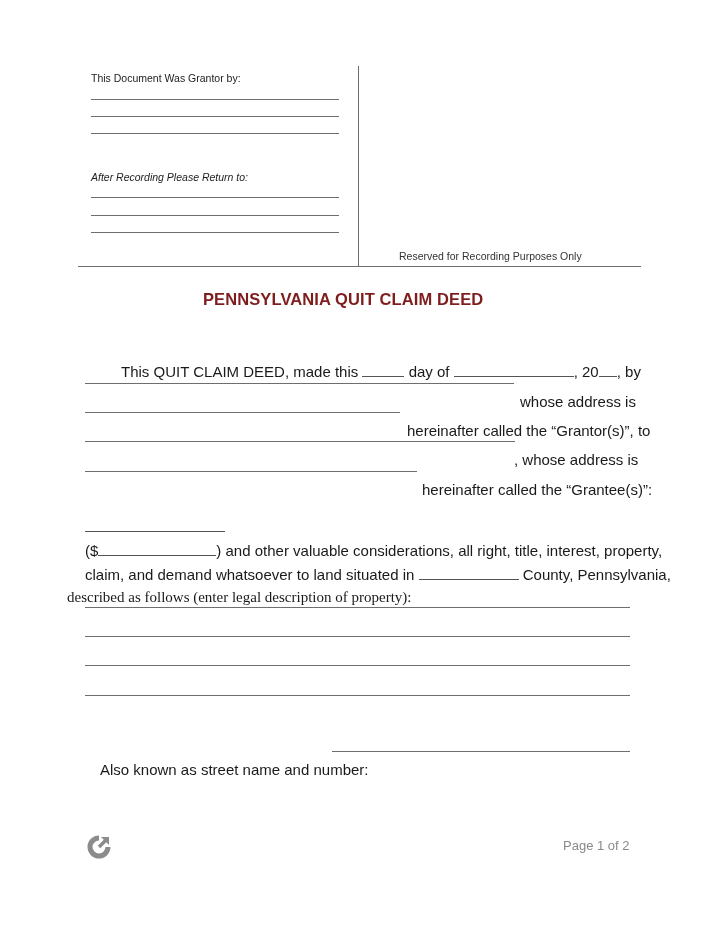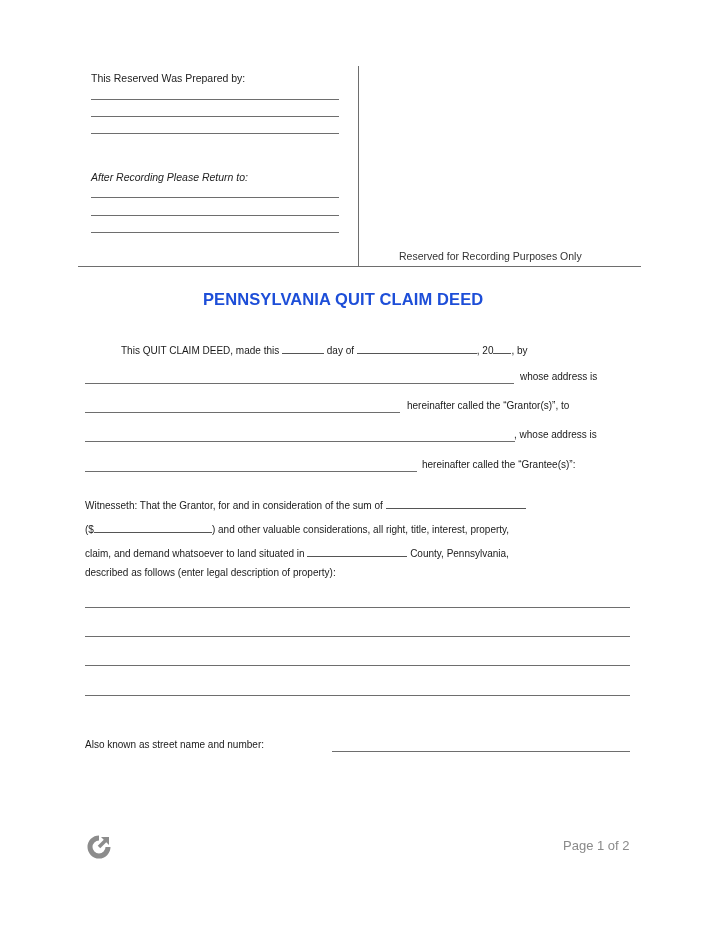--- a/index.html
+++ b/index.html
@@ -1,31 +1,31 @@
 <!DOCTYPE html>
 <html><head>
 <meta charset="utf-8">
 <style>
   html, body { margin: 0; padding: 0; background: #ffffff; }
   body { width: 720px; height: 931px; position: relative; overflow: hidden;
          font-family: "Liberation Sans", sans-serif; color: #1a1a1a; }
   .abs { position: absolute; }
-  .txt { font-size: 10px; white-space: nowrap; line-height: 1; }
+  .txt { font-size: 15px; white-space: nowrap; line-height: 1; margin-top: 22px; }
   .small { font-size: 10.5px; white-space: nowrap; line-height: 1; color: #222; }
   .rule { position: absolute; height: 0; border-top: 1.5px solid #6e6e6e; }
   .vrule { position: absolute; width: 0; border-left: 1.5px solid #6e6e6e; }
   .blank { display: inline-block; border-bottom: 1.3px solid #555; height: 11px; vertical-align: baseline; }
-  .title { font-size: 16.5px; font-weight: bold; letter-spacing: 0.1px; color: #1d4ed8; white-space: nowrap; }
+  .title { font-size: 16.5px; font-weight: bold; letter-spacing: 0.1px; color: #7f1d1d; white-space: nowrap; }
   .reserved { font-size: 10.5px; color: #333; white-space: nowrap; }
   .footer-page { font-size: 13px; color: #8a8a8a; white-space: nowrap; }
 </style>
 </head>
 <body>
 
-<div class="abs small" style="left:91px; top:73px;">This Reserved Was Prepared by:</div>
+<div class="abs small" style="left:91px; top:73px;">This Document Was Grantor by:</div>
 <div class="rule" style="left:91px; top:99px; width:248px;"></div>
 <div class="rule" style="left:91px; top:116px; width:248px;"></div>
 <div class="rule" style="left:91px; top:133px; width:248px;"></div>
 
 <div class="abs small" style="left:91px; top:172px;font-style:italic;">After Recording Please Return to:</div>
 <div class="rule" style="left:91px; top:197px; width:248px;"></div>
 <div class="rule" style="left:91px; top:215px; width:248px;"></div>
 <div class="rule" style="left:91px; top:232px; width:248px;"></div>
 
 <div class="vrule" style="left:358px; top:66px; height:201px;"></div>
@@ -47,39 +47,38 @@
 <div class="rule" style="left:85px; top:412px; width:315px;"></div>
 <div class="abs txt" style="left:407px; top:401px;">hereinafter called the “Grantor(s)”, to</div>
 
 <div class="rule" style="left:85px; top:441px; width:430px;"></div>
 <div class="abs txt" style="left:514px; top:430px;">, whose address is</div>
 
 <div class="rule" style="left:85px; top:471px; width:332px;"></div>
 <div class="abs txt" style="left:422px; top:460px;">hereinafter called the “Grantee(s)”:</div>
 
 <div class="abs txt" style="left:85px; top:497px;">
-  <span>Witnesseth: That the Grantor, for and in consideration of the sum of</span>
   <span class="blank" style="width:140px;"></span>
 </div>
 <div class="abs txt" style="left:85px; top:521px;">
   <span>($</span><span class="blank" style="width:118px;"></span><span>) and other valuable considerations, all right, title, interest, property,</span>
 </div>
 <div class="abs txt" style="left:85px; top:545px;">
   <span>claim, and demand whatsoever to land situated in</span>
   <span class="blank" style="width:100px;"></span>
   <span>County, Pennsylvania,</span>
 </div>
-<div class="abs txt" style="left:85px; top:568px;">described as follows (enter legal description of property):</div>
+<div class="abs txt" style="left:67px; top:568px;font-family:Liberation Serif, serif;">described as follows (enter legal description of property):</div>
 
 <div class="rule" style="left:85px; top:607px; width:545px;"></div>
 <div class="rule" style="left:85px; top:636px; width:545px;"></div>
 <div class="rule" style="left:85px; top:665px; width:545px;"></div>
 <div class="rule" style="left:85px; top:695px; width:545px;"></div>
 
-<div class="abs txt" style="left:85px; top:740px;">Also known as street name and number:</div>
+<div class="abs txt" style="left:100px; top:740px;">Also known as street name and number:</div>
 <div class="rule" style="left:332px; top:751px; width:298px;"></div>
 
 <div class="abs" style="left:86px; top:834px; width:26px; height:26px;">
   <svg width="26" height="26" viewBox="0 0 26 26">
     <path d="M13 4 A9 9 0 1 0 22 13" fill="none" stroke="#8c8c8c" stroke-width="5"></path>
     <path d="M13 13 L21 5" stroke="#8c8c8c" stroke-width="3.5"></path>
     <path d="M15 3 L23 3 L23 11 Z" fill="#8c8c8c"></path>
   </svg>
 </div>
 <div class="abs footer-page" style="left:563px; top:838px;">Page 1 of 2</div>

